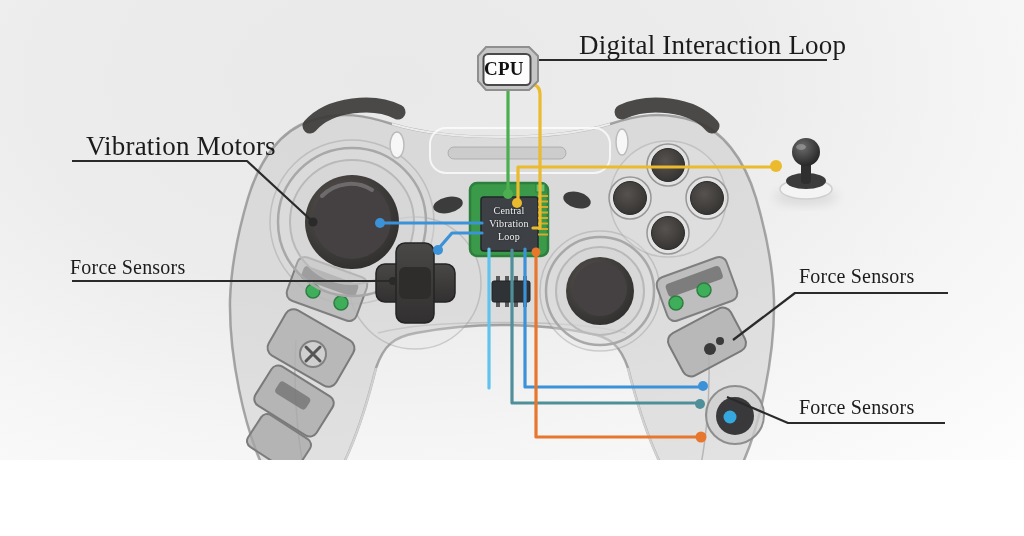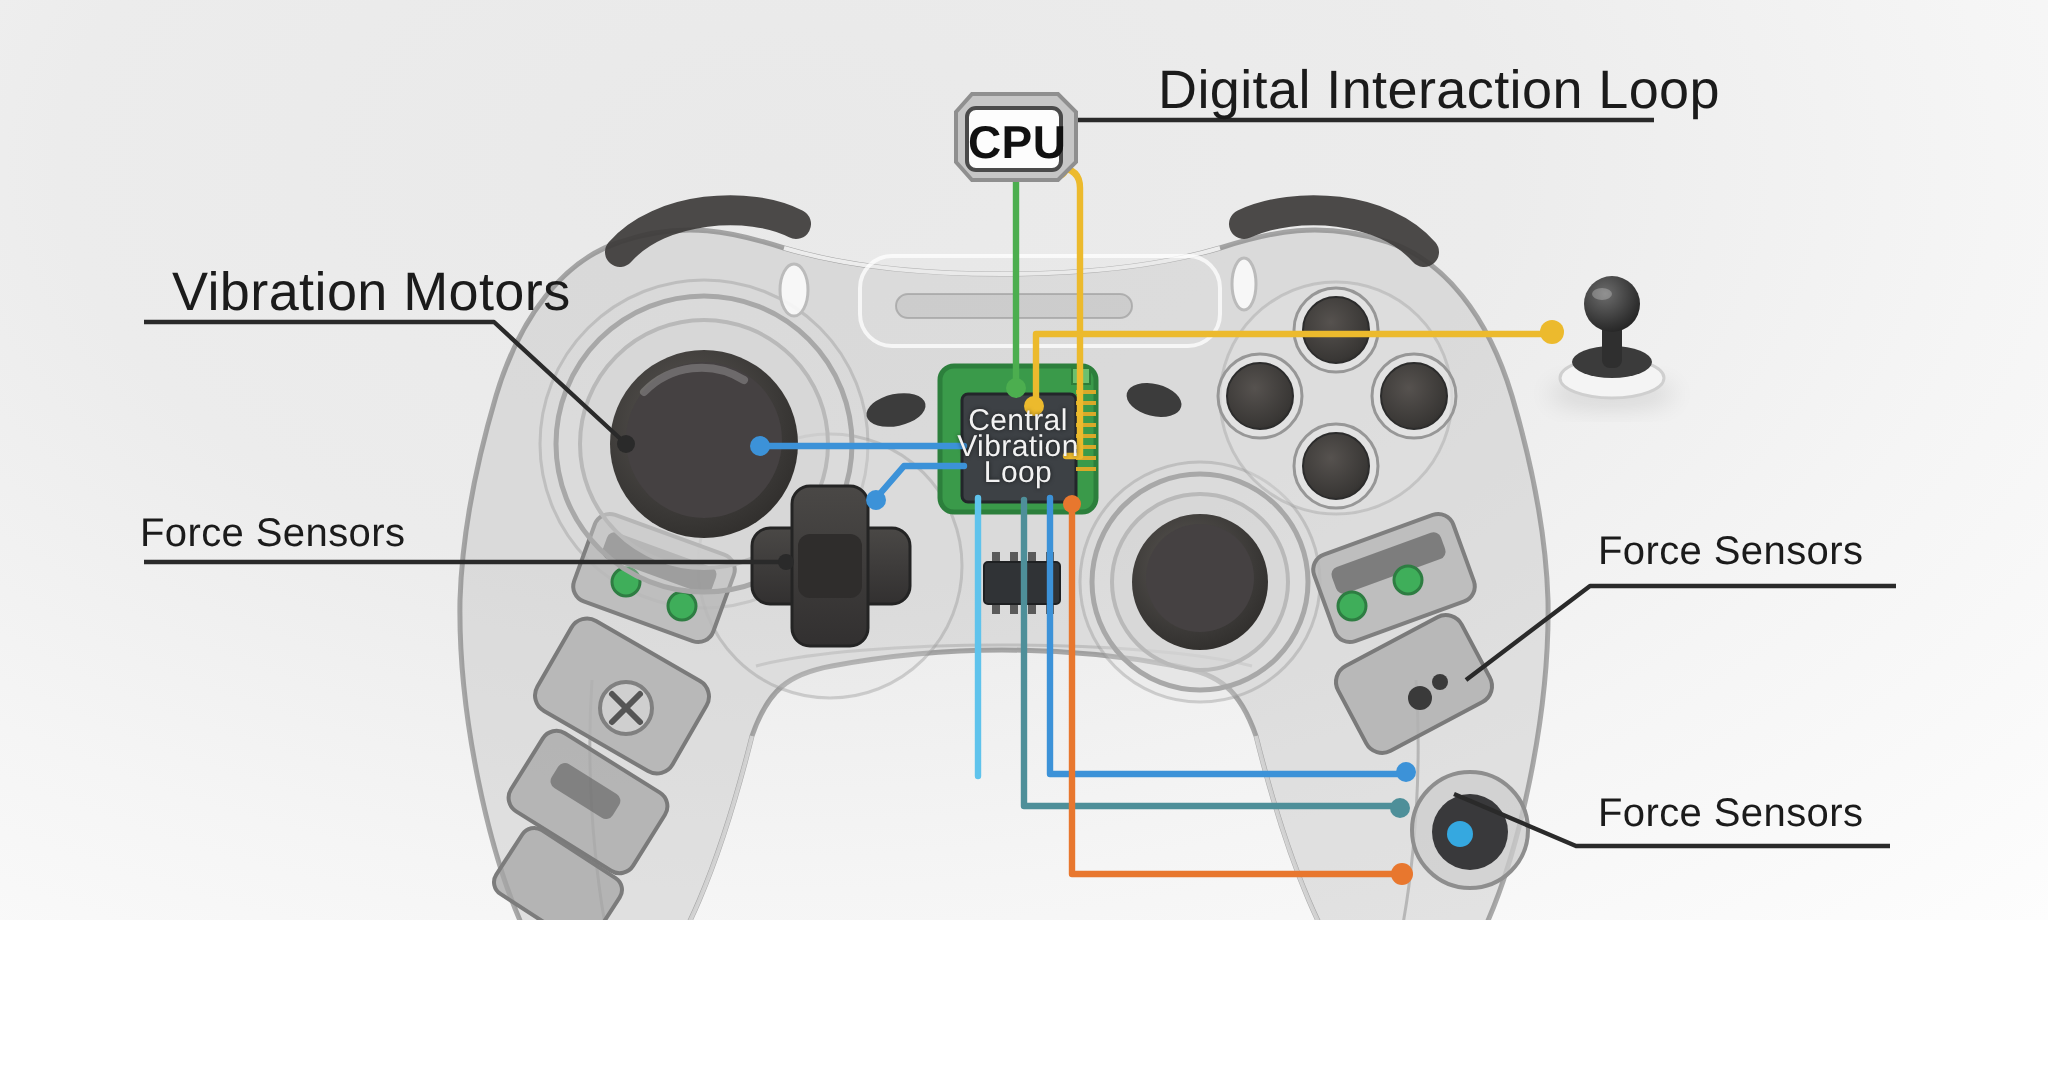--- a/index.html
+++ b/index.html
@@ -1,25 +1,25 @@
 <!DOCTYPE html>
 <html style="--wire-green: #4cae4f; --wire-yellow: #ecba2d; --wire-orange: #e8772e; --wire-blue: #3c92d8; --wire-light-blue: #5fc3ec; --wire-teal: #4e8f99; --leader-line: #2a2a2a; --pcb-green: #3a9a4a; --sensor-dot-green: #3fae5a; --speaker-dot-blue: #35a8e0; --background: #ebebeb;"><head>
 <meta charset="utf-8">
 <style>
   html,body{margin:0;padding:0;}
   #stage{
     position:relative;width:1024px;height:460px;overflow:hidden;
     background:radial-gradient(ellipse at 38% 18%, #e9e9e9 0%, #ececec 40%, #f5f5f5 68%, #fdfdfd 100%);
-    font-family:Liberation Sans, sans-serif;
+    font-family:Liberation Serif, serif;
   }
   .lbl{position:absolute;color:#1b1b1b;white-space:nowrap;letter-spacing:0.2px;}
   .lbl-lg{font-size:27px;font-weight:400;}
   .lbl-md{font-size:20px;font-weight:400;}
-  #cpu-label{font-size:23px;font-weight:700;color:#111;}
-  #chip-label{font-size:15px;line-height:13px;color:#f2f2f2;text-align:center;font-weight:400;
+  #cpu-label{font-size:19px;font-weight:700;color:#111;}
+  #chip-label{font-size:10px;line-height:13px;color:#f2f2f2;text-align:center;font-weight:400;
     text-shadow:0 0 2px rgba(0,0,0,.6);}
   svg{position:absolute;left:0;top:0;}
 </style>
 </head>
 <body>
 
 <div id="stage">
 
 <svg width="1024" height="536" viewBox="0 0 1024 536">
   <defs>

